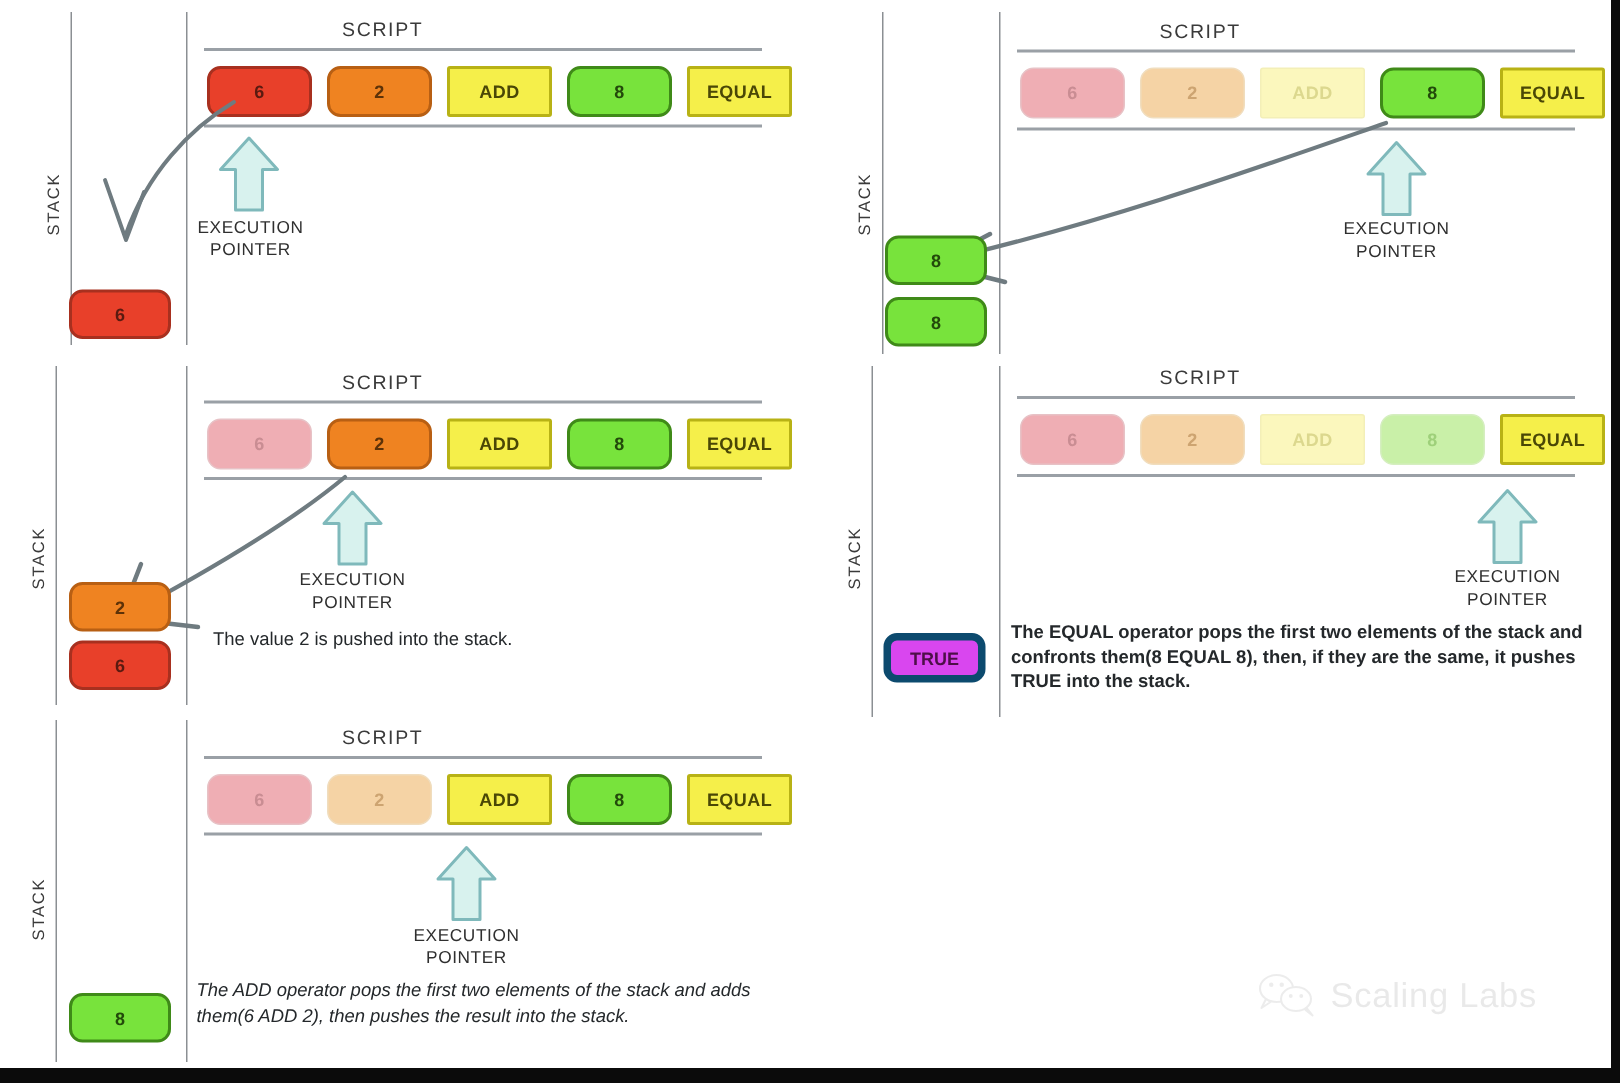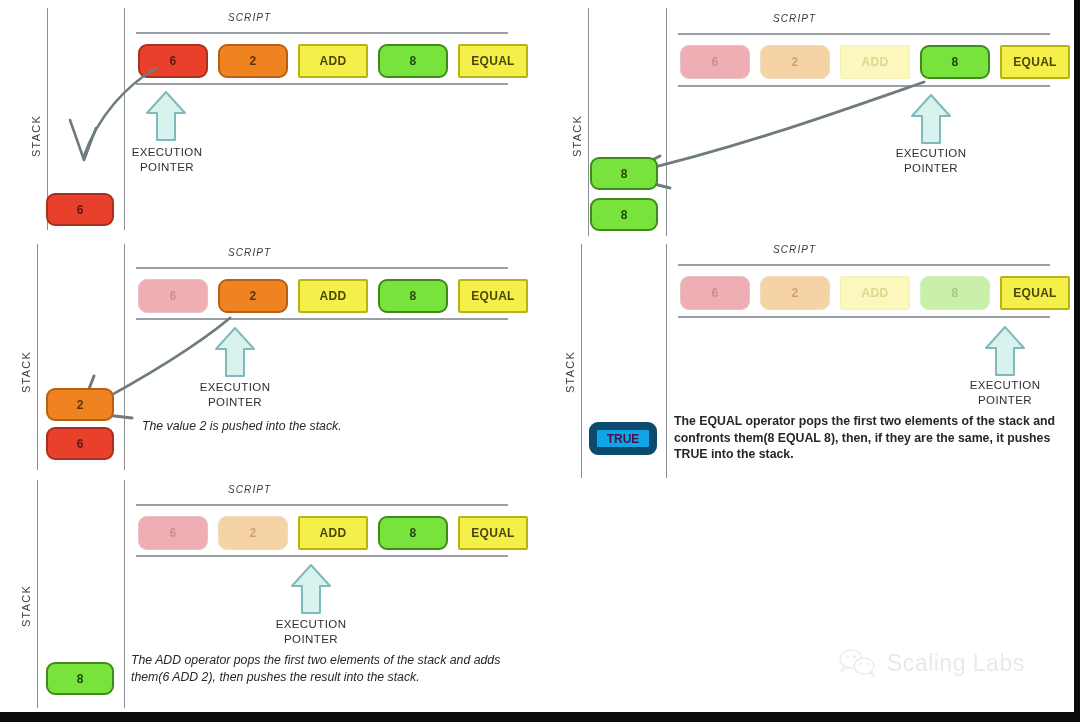--- a/index.html
+++ b/index.html
@@ -44,25 +44,24 @@
   
   .col-divider {
     position: absolute;
     width: 1px;
     background: #8b8f93;
   }
 
   
   .script-title {
     position: absolute;
-    font-size: 10px;
+    font-size: 13px;
     letter-spacing: 1.1px;
     color: #3a3a3a;
     white-space: nowrap;
-    font-style: italic;
   }
   .script-rule {
     position: absolute;
     height: 2px;
     background: #9aa0a6;
   }
   .script-row {
     position: absolute;
     display: flex;
     align-items: center;
@@ -82,21 +81,21 @@
     letter-spacing: .3px;
   }
   .tok.round { border-radius: 9px; }
   .tok.square { border-radius: 2px; }
 
   
   .c-red    { background:#e8402a; border:2px solid #a8301f; color:#5a1a10; }
   .c-orange { background:#ef8321; border:2px solid #b85f13; color:#5d3208; }
   .c-yellow { background:#f5ef4a; border:2px solid #b8b215; color:#4a4706; }
   .c-green  { background:#78e33c; border:2px solid #3f8a18; color:#234a0b; }
-  .c-magenta{ background:#0ea5e9; border:8px solid #0c4a6e; color:#4d0f47;text-align:center; }
+  .c-magenta{ background:#d946ef; border:5px solid #0c4a6e; color:#4d0f47;text-align:center; }
 
   
   .f-red    { background:#efaeb4; border:1px solid #e7c2c6; color:#c98d93; }
   .f-orange { background:#f3ceא9; border:1px solid #eed8bc; color:#d0a472; }
   .f-orange { background:#f5d3a5; border:1px solid #f0ddbe; color:#cda471; }
   .f-yellow { background:#fbf7bd; border:1px solid #f3efb8; color:#dcd88e; }
   .f-green  { background:#c9f0a8; border:1px solid #d5eec0; color:#9ed07a; }
 
   
   .stack-box {
@@ -252,21 +251,21 @@
     </svg>
 
     <svg class="exec-arrow" style="left:214px;top:90px;" viewBox="0 0 42 52">
       <polygon points="21,2 40,23 30,23 30,50 12,50 12,23 2,23" fill="#d8f2ee" stroke="#7fb9bb" stroke-width="2" stroke-linejoin="round"></polygon>
     </svg>
     <div class="exec-label" style="left:190px;top:144px;width:90px;">
       <div>EXECUTION</div>
       <div>POINTER</div>
     </div>
 
-    <div class="caption" style="left:142px;top:182px;width:370px;font-style:italic;">The value 2 is pushed into the stack.</div>
+    <div class="caption" style="left:142px;top:182px;width:370px;">The value 2 is pushed into the stack.</div>
 
     <div class="stack-box c-orange" style="left:46px;top:152px;">2</div>
     <div class="stack-box c-red" style="left:46px;top:191px;">6</div>
   </div>
 
   <div class="panel" style="left:540px;top:236px;width:540px;height:244px;">
     <div class="stack-axis" style="left:41px;top:8px;height:234px;"></div>
     <div class="stack-label" style="left:0px;top:130px;width:60px;text-align:center;">STACK</div>
     <div class="col-divider" style="left:126px;top:8px;height:234px;"></div>
 

